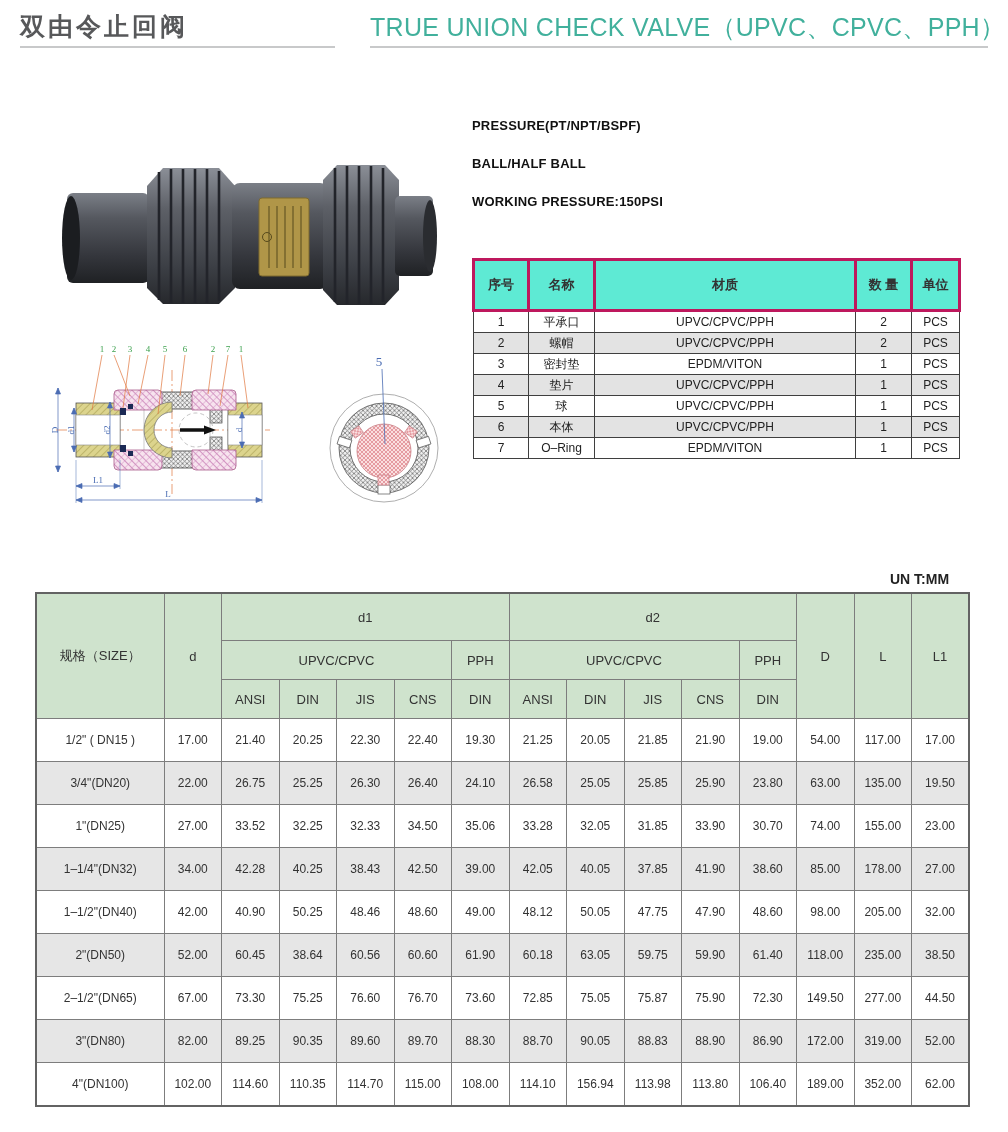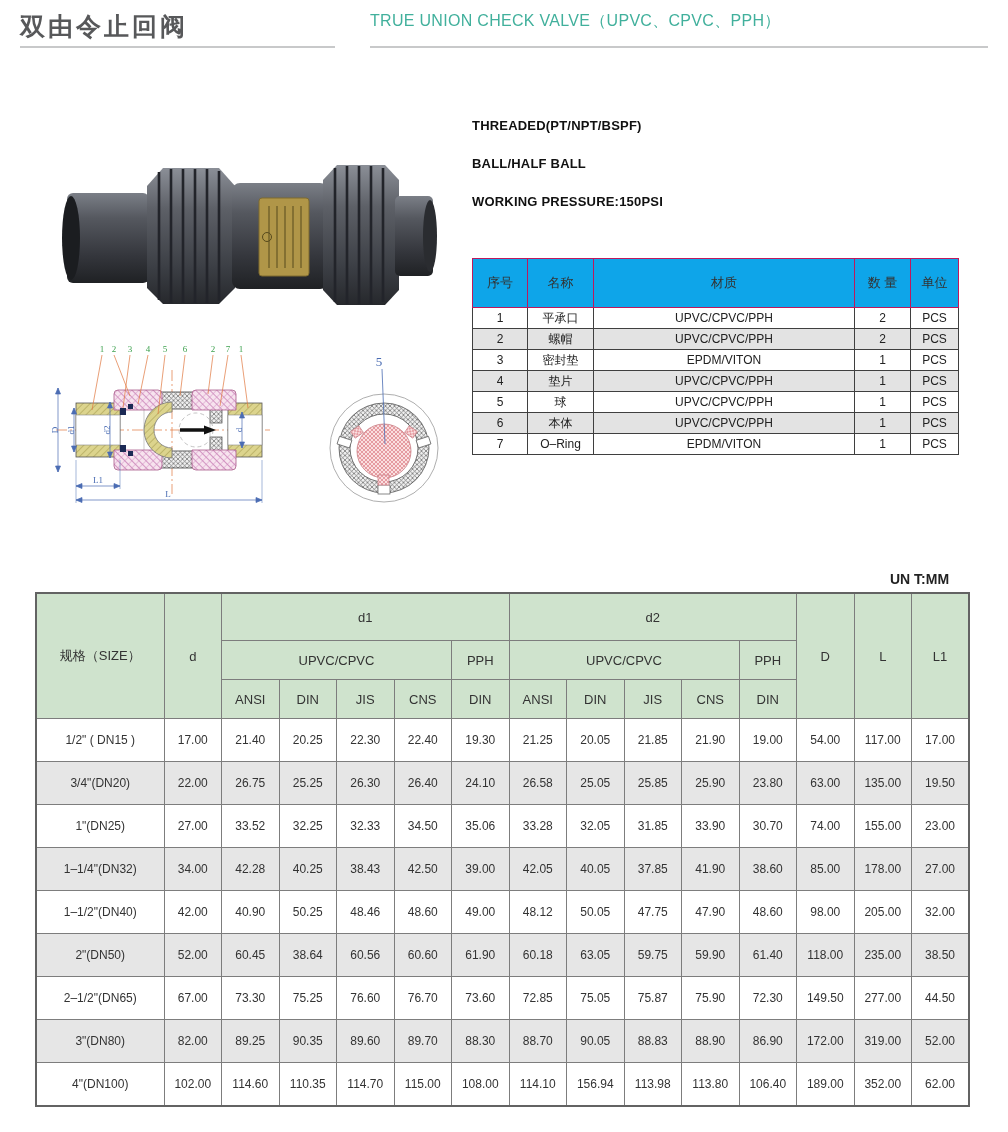--- a/index.html
+++ b/index.html
@@ -7,41 +7,41 @@
     position:relative; width:1008px; height:1132px; background:#fff;
     font-family:"Liberation Sans", sans-serif; overflow:hidden;
   }
   
   .title-cn {
     position:absolute; left:20px; top:10px;
     font-size:25px; font-weight:bold; color:#57585a; letter-spacing:3px;
   }
   .title-en {
     position:absolute; left:370px; top:11px;
-    font-size:16px; color:#41b09c; letter-spacing:0.3px; white-space:nowrap;
+    font-size:25px; color:#41b09c; letter-spacing:0.3px; white-space:nowrap;
   }
   .rule { position:absolute; top:46px; height:2px; background:#c8c9ca; }
   .rule-cn { left:20px;  width:315px; }
   .rule-en { left:370px; width:618px; }
 
   
   .photo { position:absolute; left:55px; top:138px; }
 
   
   .specs { position:absolute; left:472px; top:118px; }
   .specs p { margin:0 0 23px 0; font-size:13px; font-weight:bold; color:#111; letter-spacing:0.2px; }
 
   
   table { border-collapse:collapse; table-layout:fixed; }
   .parts {
     position:absolute; left:472px; top:258px; width:486px;
   }
   .parts th {
-    background:#0ea5e9; height:46px; font-size:13px; font-weight:normal;
-    color:#333; border:1px solid #be185d; text-align:center;
+    background:#5eead4; height:46px; font-size:13px; font-weight:bold;
+    color:#333; border:3px solid #be185d; text-align:center;
   }
   .parts td {
     height:20px; font-size:12px; color:#222; text-align:center;
     border:1px solid #3f3f3f; background:#fff; padding:0;
   }
   .parts tr.alt td { background:#e3e3e3; }
 
   
   .xsec    { position:absolute; left:52px;  top:342px; }
   .endview { position:absolute; left:318px; top:352px; }
@@ -120,21 +120,21 @@
         <line x1="304" y1="28" x2="304" y2="166"></line>
           <line x1="316" y1="28" x2="316" y2="166"></line>
         <line x1="328" y1="30" x2="328" y2="164"></line>
       </g>
       <rect x="340" y="58" width="38" height="80" rx="5" fill="url(#gBody)"></rect>
       <ellipse cx="375" cy="98" rx="7" ry="36" fill="#2a2c30"></ellipse>
     </svg>
   </div>
 
   <div class="specs">
-    <p>THREADED(PT/NPT/BSPF)</p>
+    <p>PRESSURE(PT/NPT/BSPF)</p>
     <p>BALL/HALF BALL</p>
     <p>WORKING PRESSURE:150PSI</p>
   </div>
 
   <table class="parts">
     <colgroup>
       <col style="width:55px">
         <col style="width:66px">
         <col style="width:261px">
       <col style="width:56px">

